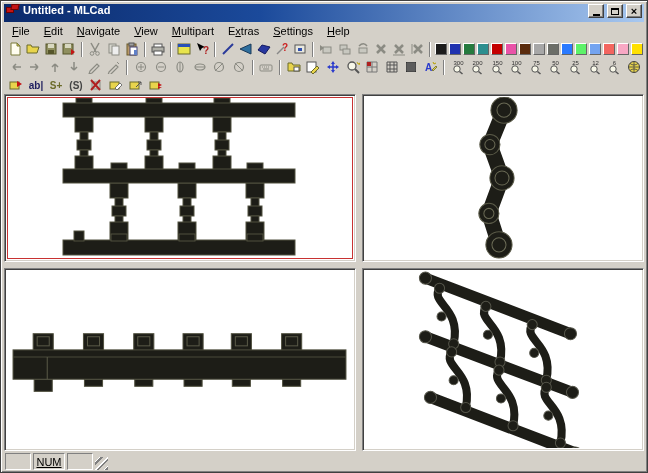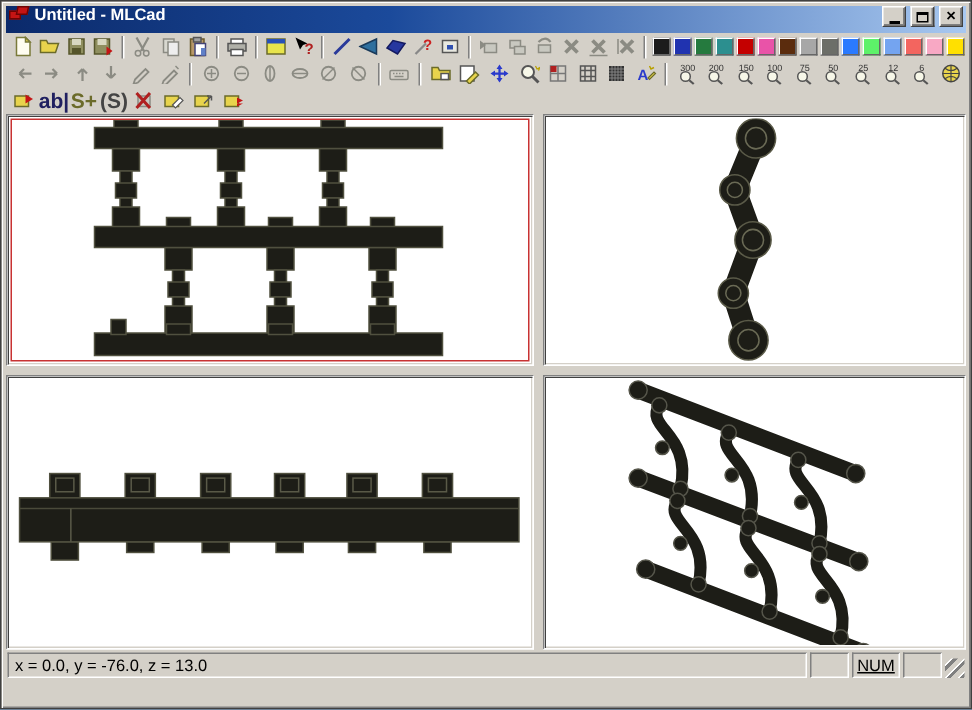--- a/index.html
+++ b/index.html
@@ -27,21 +27,21 @@
   .glyph-max{width:8px;height:7px;border:1px solid #000;border-top:2px solid #000;}
   .glyph-close{font-size:11px;font-weight:bold;line-height:10px;}
   
   .menubar{height:18px;display:flex;align-items:center;padding-left:1px;}
   .mi{padding:2px 7px;cursor:default;}
   
   .toolbar{height:18px;display:flex;align-items:center;padding-left:2px;}
   .tb{width:20px;height:17px;display:flex;align-items:center;justify-content:center;background:transparent;border:none;padding:0;}
   .sep{width:2px;height:15px;border-left:1px solid #808080;border-right:1px solid #fff;margin:0 3px;}
   .swatch{width:12px;height:12px;margin:0 1px;border:1px solid;border-color:#fff #666 #666 #fff;}
-  .txtg{font-size:14px;font-weight:bold;color:#202060;}
+  .txtg{font-size:10px;font-weight:bold;color:#202060;}
   
   .client{height:357px;display:grid;grid-template-columns:352px 6px 1fr;grid-template-rows:168px 6px 1fr;}
   .pane{background:#fff;border:1px solid;border-color:#808080 #fff #fff #808080;
     box-shadow:inset 1px 1px 0 #404040, inset -1px -1px 0 #d4d0c8;position:relative;overflow:hidden;}
   .pane .inner{position:absolute;left:2px;top:2px;right:2px;bottom:2px;}
   .pane.active .inner{border:1px solid #c83232;}
   .pane svg{display:block;width:100%;height:100%;}
   .splitter{background:#d4d0c8;}
   
   .statusbar{height:20px;display:flex;align-items:stretch;gap:2px;padding:2px 1px 1px 1px;}
@@ -68,20 +68,30 @@
         <span class="glyph-min"></span>
       </button>
     <button class="winbtn">
         <span class="glyph-max"></span>
       </button>
     <button class="winbtn">
         <span class="glyph-close">×</span>
       </button>
   </div>
 
+  <div class="menubar">
+      <span class="mi"><u>F</u>ile</span>
+      <span class="mi"><u>E</u>dit</span>
+      <span class="mi"><u>N</u>avigate</span>
+      <span class="mi"><u>V</u>iew</span>
+      <span class="mi"><u>M</u>ultipart</span>
+      <span class="mi">E<u>x</u>tras</span>
+      <span class="mi"><u>S</u>ettings</span>
+      <span class="mi"><u>H</u>elp</span>
+    </div>
 
   <div class="toolbar">
     <button class="tb">
         <svg width="14" height="14" viewBox="0 0 14 14">
           <path d="M3 1h6l3 3v9H3z" fill="#fffdf0" stroke="#7a7a3a"></path>
           <path d="M9 1v3h3z" fill="#e8d44c" stroke="#7a7a3a"></path>
         </svg>
       </button>
     <button class="tb">
         <svg width="14" height="14" viewBox="0 0 14 14">
@@ -633,20 +643,19 @@
             <circle cx="100" cy="135" r="5"></circle>
               <circle cx="147" cy="153" r="5"></circle>
               <circle cx="194" cy="170" r="5"></circle>
           </g>
         </svg>
       </div>
     </div>
   </div>
 
   <div class="statusbar">
-    <div class="spanel s-coords">x = 0.0, y = -76.0, z = 13.0</div>
     <div class="spanel s-small"></div>
     <div class="spanel s-num">NUM</div>
     <div class="spanel s-small"></div>
     <div class="grip"></div>
   </div>
 
 </div>
 
 </body></html>

